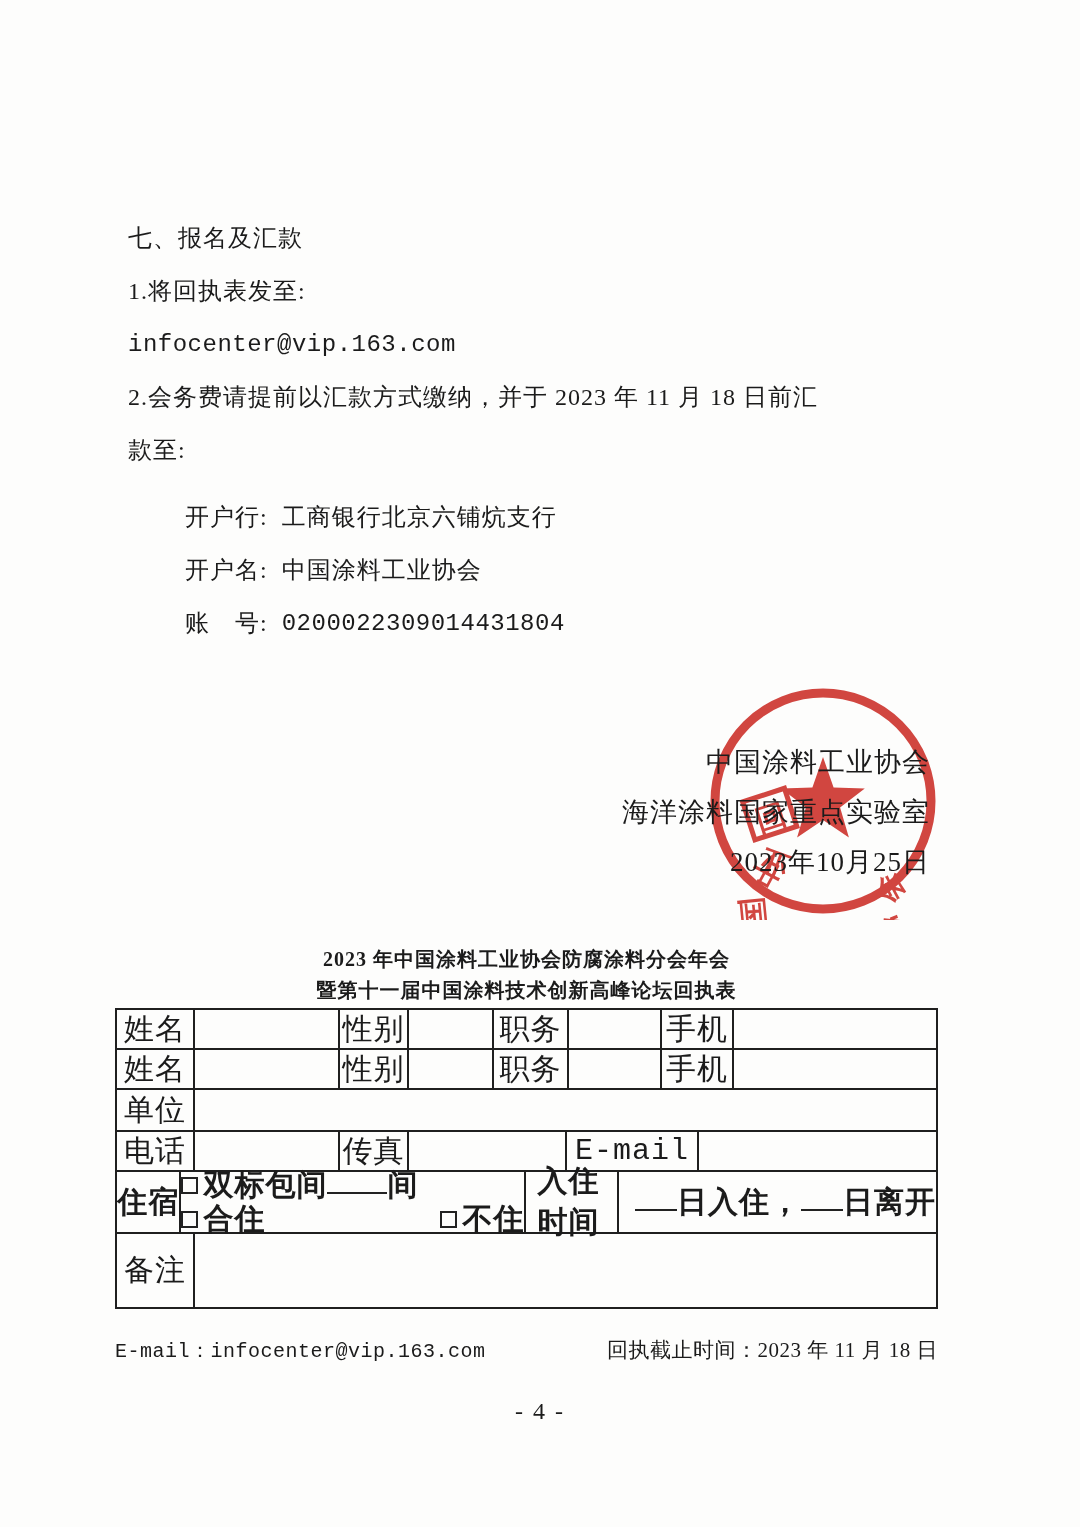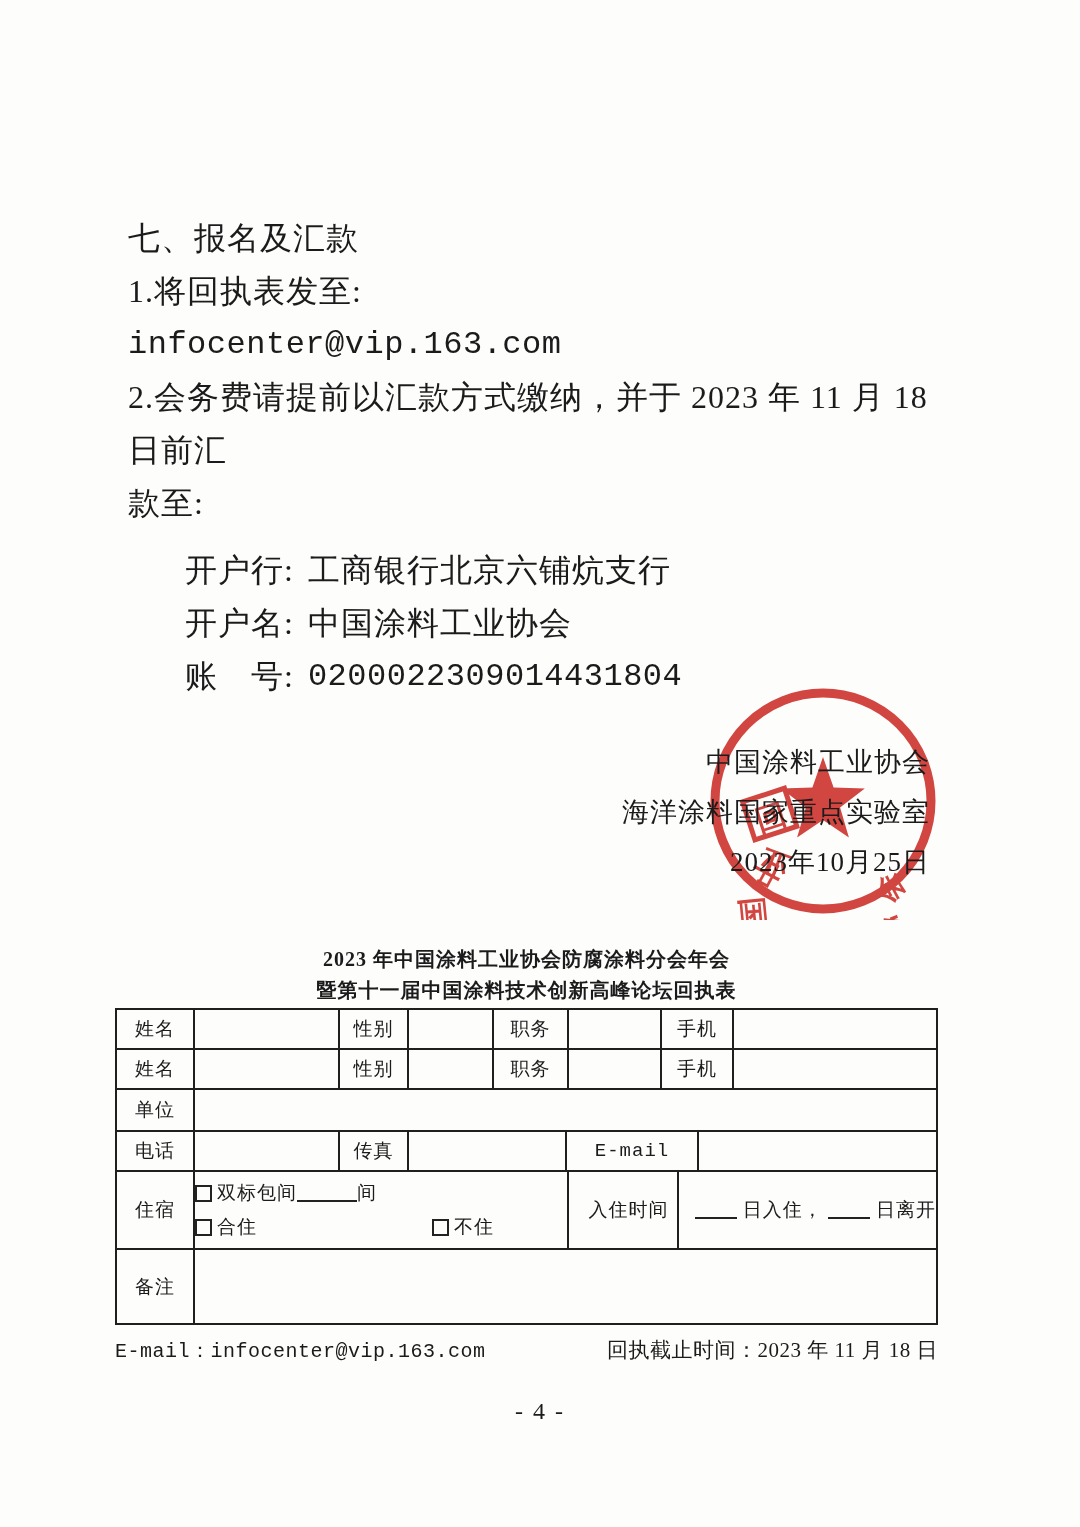--- a/index.html
+++ b/index.html
@@ -4,46 +4,46 @@
 <style>
   * { margin:0; padding:0; box-sizing:border-box; }
   html,body { background:#e8e8e8; }
   .page {
     position:relative; width:1080px; height:1527px; margin:0 auto;
     background:#fdfdfc; overflow:hidden; color:#1b1b1b;
     font-family:"Liberation Serif","DejaVu Serif",serif;
   }
   
   .doc-body { position:absolute; left:128px; top:212px; width:812px;
-              font-size:32px; line-height:53px; letter-spacing:1px; }
+              font-size:24px; line-height:53px; letter-spacing:1px; }
   .mono { font-family:Liberation Mono, monospace; letter-spacing:0.5px; }
   .bank-block { margin-top:14px; padding-left:57px; }
   .bank-line { display:flex; line-height:53px; }
   .bank-line .lbl { margin-right:14px; }
   
   .signature { position:absolute; left:500px; top:737px; width:430px;
                text-align:right; font-size:27px; line-height:50px;
                letter-spacing:1px; z-index:3; }
   .seal { position:absolute; left:704px; top:682px; width:238px; height:238px;
           z-index:2; opacity:0.92; mix-blend-mode:multiply; }
   
   .form-title { position:absolute; left:115px; top:944px; width:823px;
                 text-align:center; font-weight:bold; font-size:20px;
                 line-height:31px; letter-spacing:1px; z-index:4; }
   
   .tbl { position:absolute; left:115px; top:1008px; width:823px;
          border:2px solid #1f1f1f; background:transparent; z-index:4; }
   .trow { display:flex; border-bottom:2px solid #1f1f1f; }
   .trow:last-child { border-bottom:none; }
   .tcell { border-right:2px solid #1f1f1f; display:flex; align-items:center;
-           justify-content:center; font-size:19px; letter-spacing:1px; }
+           justify-content:center; font-size:30px; letter-spacing:1px; }
   .tcell:last-child { border-right:none; }
   .tcell.blank { justify-content:flex-start; }
   .grow { flex:1 1 auto; }
-  .h40 { height:40px; } .h42 { height:42px; } .h78 { height:78px; } .h73 { height:73px; }
+  .h40 { height:40px; } .h42 { height:42px; } .h78 { height:62px;font-weight:bold; } .h73 { height:73px; }
   .w78 { width:78px; } .w145 { width:145px; } .w69 { width:69px; } .w85 { width:85px; }
   .w75 { width:75px; } .w93 { width:93px; } .w72 { width:72px; }
   .w158 { width:158px; } .w112 { width:132px; } .w374 { width:374px; } .w110 { width:110px;padding-left:11px; }
   .stay-cell { flex-direction:column; align-items:flex-start; justify-content:center;
                line-height:34px; }
   .stay-line { display:flex; align-items:center; white-space:nowrap; }
   .cbx { display:inline-block; width:17px; height:17px; border:2px solid #222;
          margin-right:5px; flex:0 0 auto; }
   .ul-blank { display:inline-block; border-bottom:2px solid #222; height:18px; }
   .ul60 { width:60px; } .ul42 { width:42px; }

